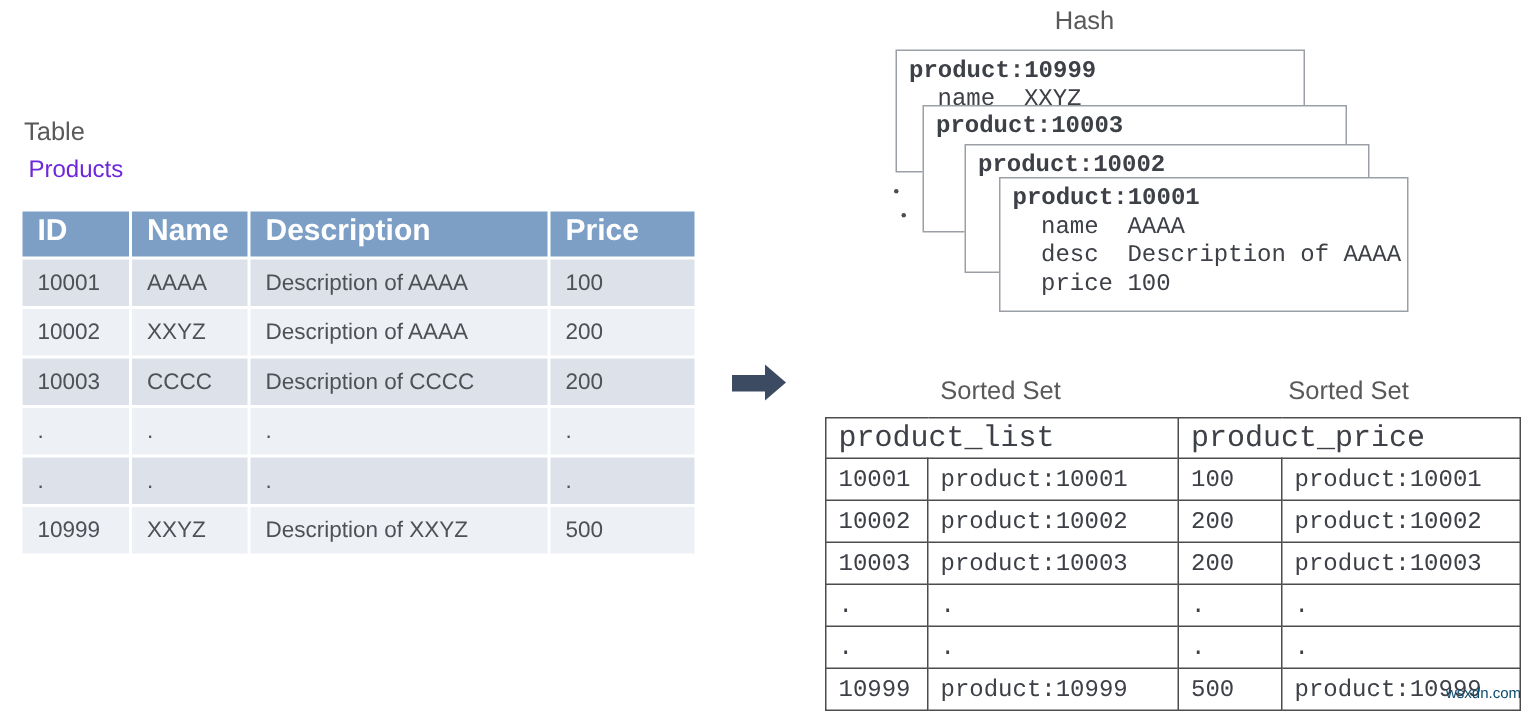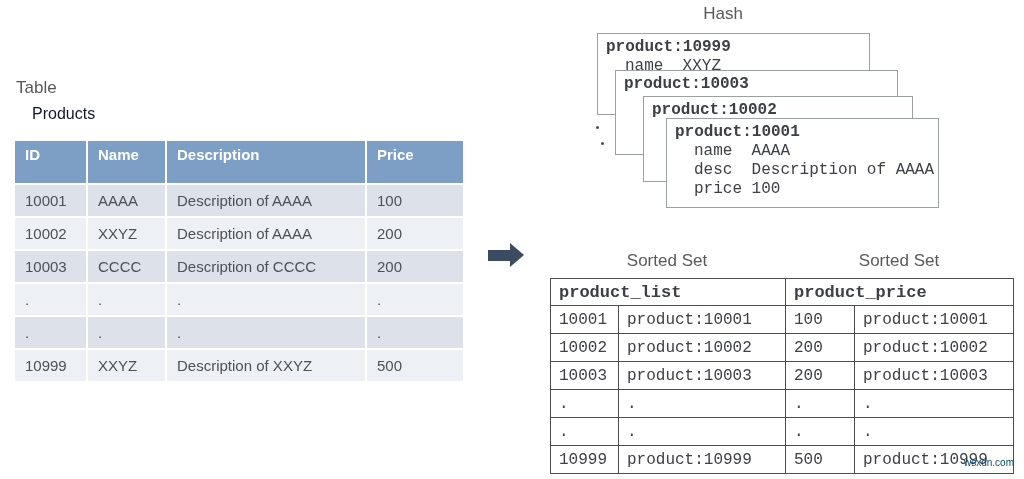--- a/index.html
+++ b/index.html
@@ -5,33 +5,33 @@
   html,body{margin:0;padding:0;background:#fff;}
   .canvas{
     position:relative;width:1024px;height:479px;background:#ffffff;
     font-family:"Liberation Sans",sans-serif;overflow:hidden;
   }
   .mono{font-family:"Liberation Mono","DejaVu Sans Mono",monospace;}
 
   
   .section-title{position:absolute;color:#595959;font-weight:normal;font-size:17px;}
   #title-table{left:16px;top:78px;}
-  #subtitle-products{position:absolute;left:32px;top:105px;font-size:16px;color:#0f172a;}
+  #subtitle-products{position:absolute;left:19px;top:105px;font-size:16px;color:#6d28d9;}
   #title-hash{left:660px;top:4px;width:126px;text-align:center;}
   #title-ss1{left:548px;top:251px;width:238px;text-align:center;}
   #title-ss2{left:785px;top:251px;width:228px;text-align:center;}
 
   
   .products{
     position:absolute;left:13px;top:139px;width:452px;
     border-collapse:separate;border-spacing:2px;table-layout:fixed;
   }
   .products th{
-    background:#7d9fc6;color:#ffffff;font-size:15px;font-weight:bold;
-    text-align:left;padding:0 0 16px 10px;height:26px;
+    background:#7d9fc6;color:#ffffff;font-size:20px;font-weight:bold;
+    text-align:left;padding:0 0 4px 10px;height:26px;
   }
   .products td{
     font-size:15px;color:#4e5156;text-align:left;padding:0 0 0 10px;height:31px;
   }
   .products tr.dark td{background:#dce1ea;}
   .products tr.light td{background:#edf0f5;}
 
   
   .arrow-body{position:absolute;left:488px;top:250px;width:22px;height:11px;background:#3d4b62;}
   .arrow-head{
@@ -58,21 +58,21 @@
   #hdot2{left:601px;top:142px;}
 
   
   .ss-table{
     position:absolute;border-collapse:collapse;table-layout:fixed;background:#fff;
   }
   .ss-table td{
     border:1.5px solid #4c4c4c;font-size:16px;color:#3d4046;
     padding:0 0 0 8px;height:27px;white-space:nowrap;
   }
-  .ss-table td.ss-key{font-weight:bold;font-size:17px;height:26px;}
+  .ss-table td.ss-key{font-weight:normal;font-size:20px;height:26px;}
   #ss1{left:550px;top:278px;width:236px;}
   #ss2{left:785px;top:278px;width:228px;}
 
   
   #watermark{position:absolute;right:10px;top:457px;font-size:10px;color:#0c4a6e;}
 </style>
 </head>
 <body>
 
 <div class="canvas">

